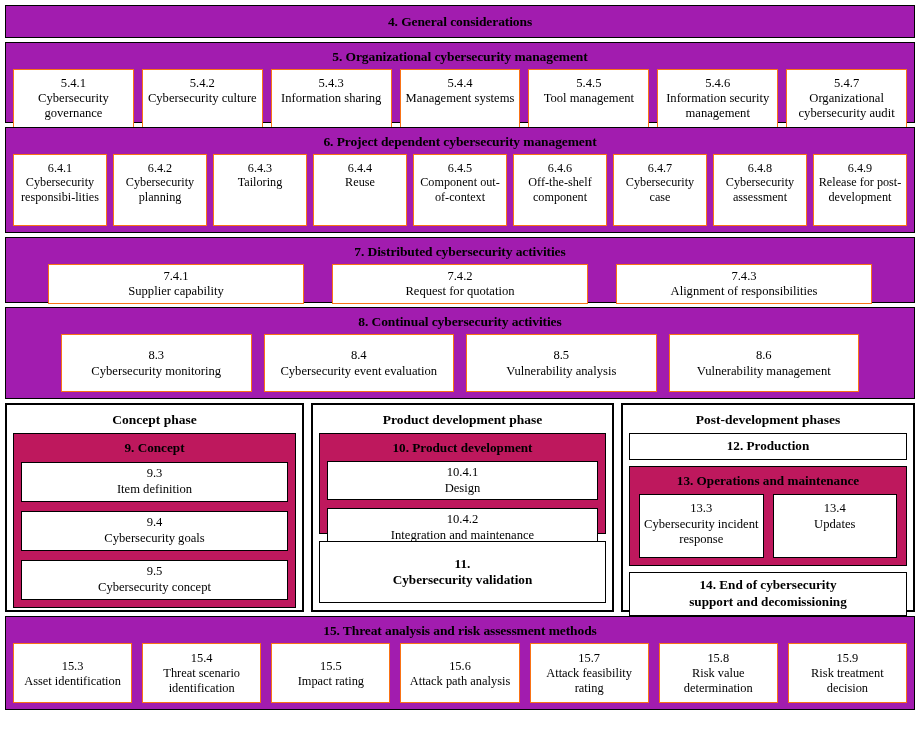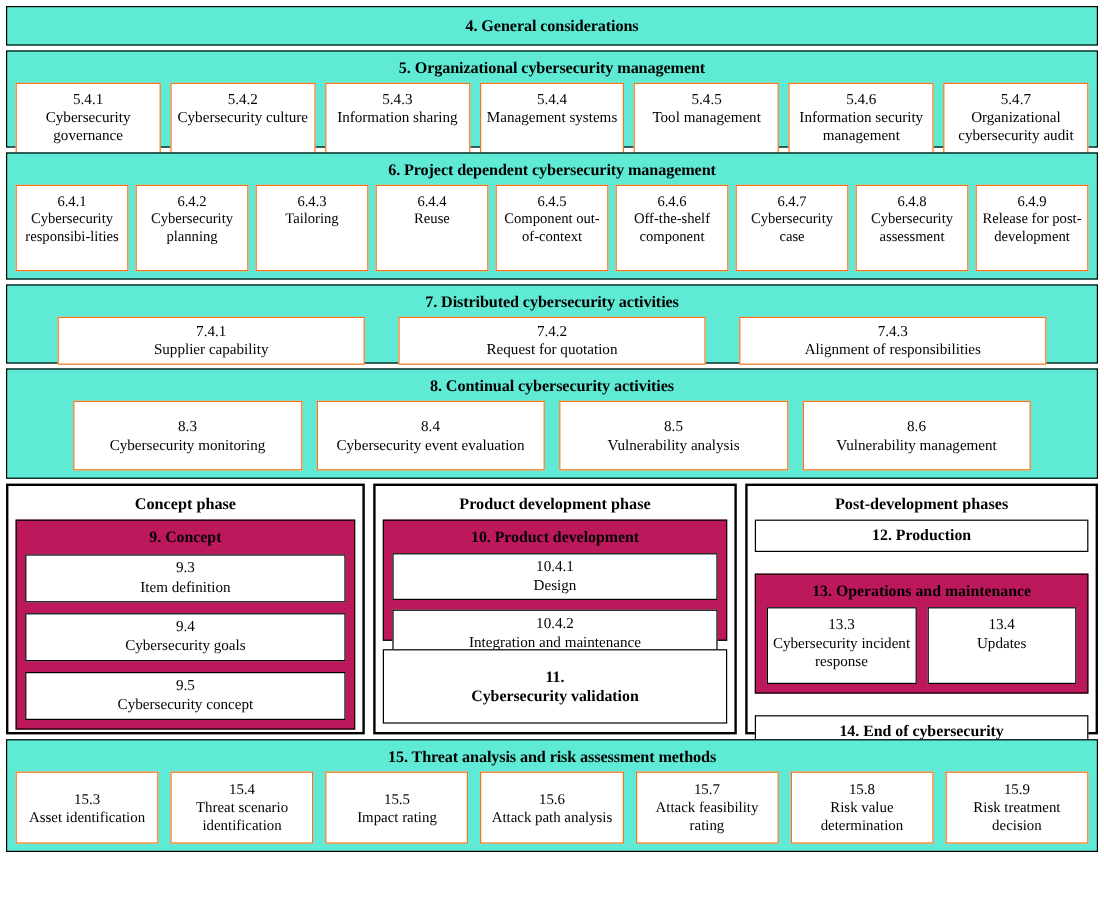--- a/index.html
+++ b/index.html
@@ -23,21 +23,21 @@
     padding: 5px 5px 6px 5px;
     display: flex;
     flex-direction: column;
     gap: 4px;
   }
 
   
   .band {
     border: 1.5px solid #000;
     box-sizing: border-box;
-    background: #5eead4;
+    background: #a21caf;
     display: flex;
     flex-direction: column;
   }
   .band-title {
     text-align: center;
     font-weight: bold;
     font-size: 13.5px;
     line-height: 1.15;
     padding: 6px 4px 4px 4px;
     letter-spacing: -0.1px;
@@ -183,21 +183,21 @@
   #phase-concept .subcol { gap: 9px; padding-top: 1px; }
   #phase-concept .sub    { min-height: 40px; }
 
   #phase-product .clause.prod { height: 101px; }
   #phase-product .subcol      { gap: 8px; }
   #phase-product .standalone.val { flex: 1 1 auto; margin-top: 7px; }
 
   #phase-post .stack {
     display: flex;
     flex-direction: column;
-    gap: 18px;
+    gap: 6px;
     flex: 1 1 auto;
   }
   #phase-post .standalone.prod12 { height: 27px; }
   #phase-post .clause.ops        { flex: 1 1 auto; }
   #phase-post .standalone.eol    { height: 44px; }
   #phase-post .sub { min-height: 64px; justify-content: flex-start; padding-top: 6px; }
 
   
   #sec15 { height: 94px; }
   #sec15 .boxrow { gap: 10px; }

